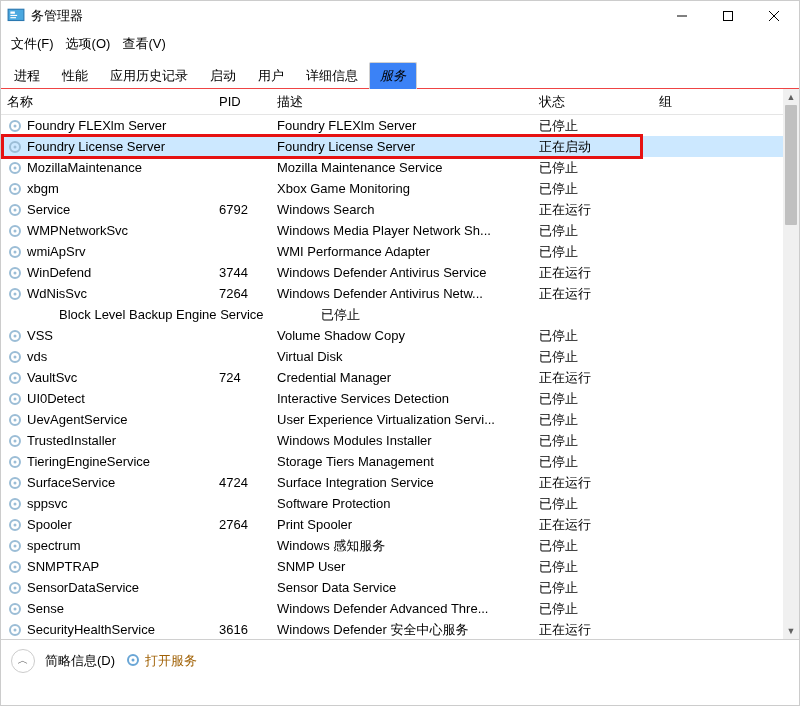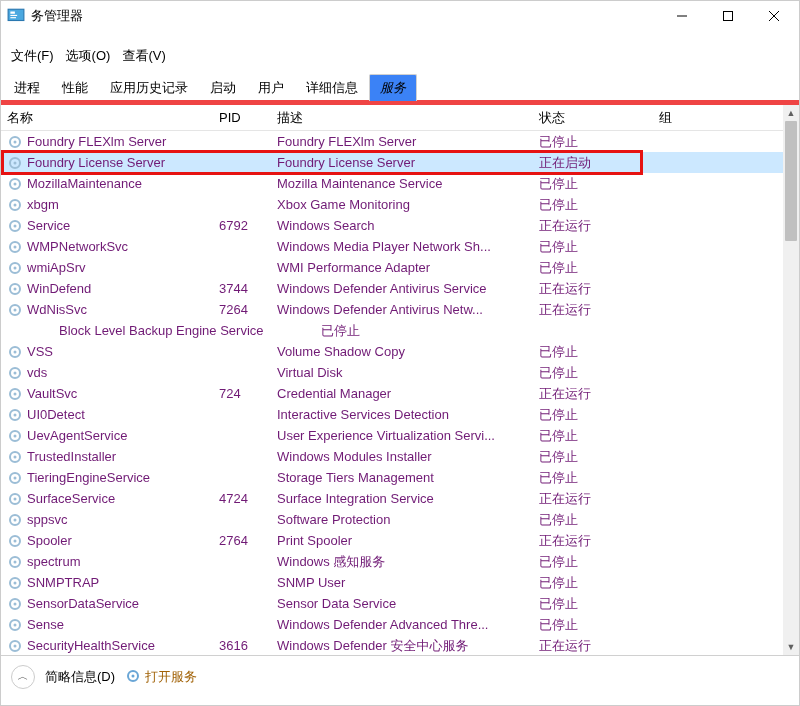--- a/index.html
+++ b/index.html
@@ -41,25 +41,25 @@
     font-size: 11px;
     color: #000;
   }
   .win-btn svg { width: 10px; height: 10px; }
   .menubar {
     display: flex;
     gap: 4px;
     padding: 2px 6px;
     font-size: 13px;
   }
-  .menubar .menu-item { padding: 2px 4px; margin-top: 12px; }
+  .menubar .menu-item { padding: 2px 4px; }
   .tabs {
     display: flex;
     padding: 4px 2px 0 2px;
-    border-bottom: 5px solid #ef4444;
+    border-bottom: 1px solid #ef4444;
   }
   .tab {
     padding: 4px 10px;
     font-size: 13px;
     border: 1px solid transparent;
     border-bottom: none;
     position: relative;
     bottom: -1px;
   }
   .tab.active {
@@ -114,21 +114,21 @@
   .col-pid  { width: 58px; }
   .col-desc { width: 262px; }
   .col-status { width: 120px; }
   .col-group { flex: 1; }
   .rows { }
   .row {
     display: flex;
     align-items: center;
     height: 21px;
     font-size: 13px;
-    color: #701a75;
+    color: #000000;
     white-space: nowrap;
     overflow: hidden;
   }
   .row .cell { overflow: hidden; text-overflow: ellipsis; }
   .row .col-name { display: flex; align-items: center; gap: 4px; padding-left: 6px; }
   .svc-icon {
     width: 16px; height: 16px; flex-shrink: 0;
     display: inline-flex; align-items: center; justify-content: center;
   }
   .row.highlighted {

